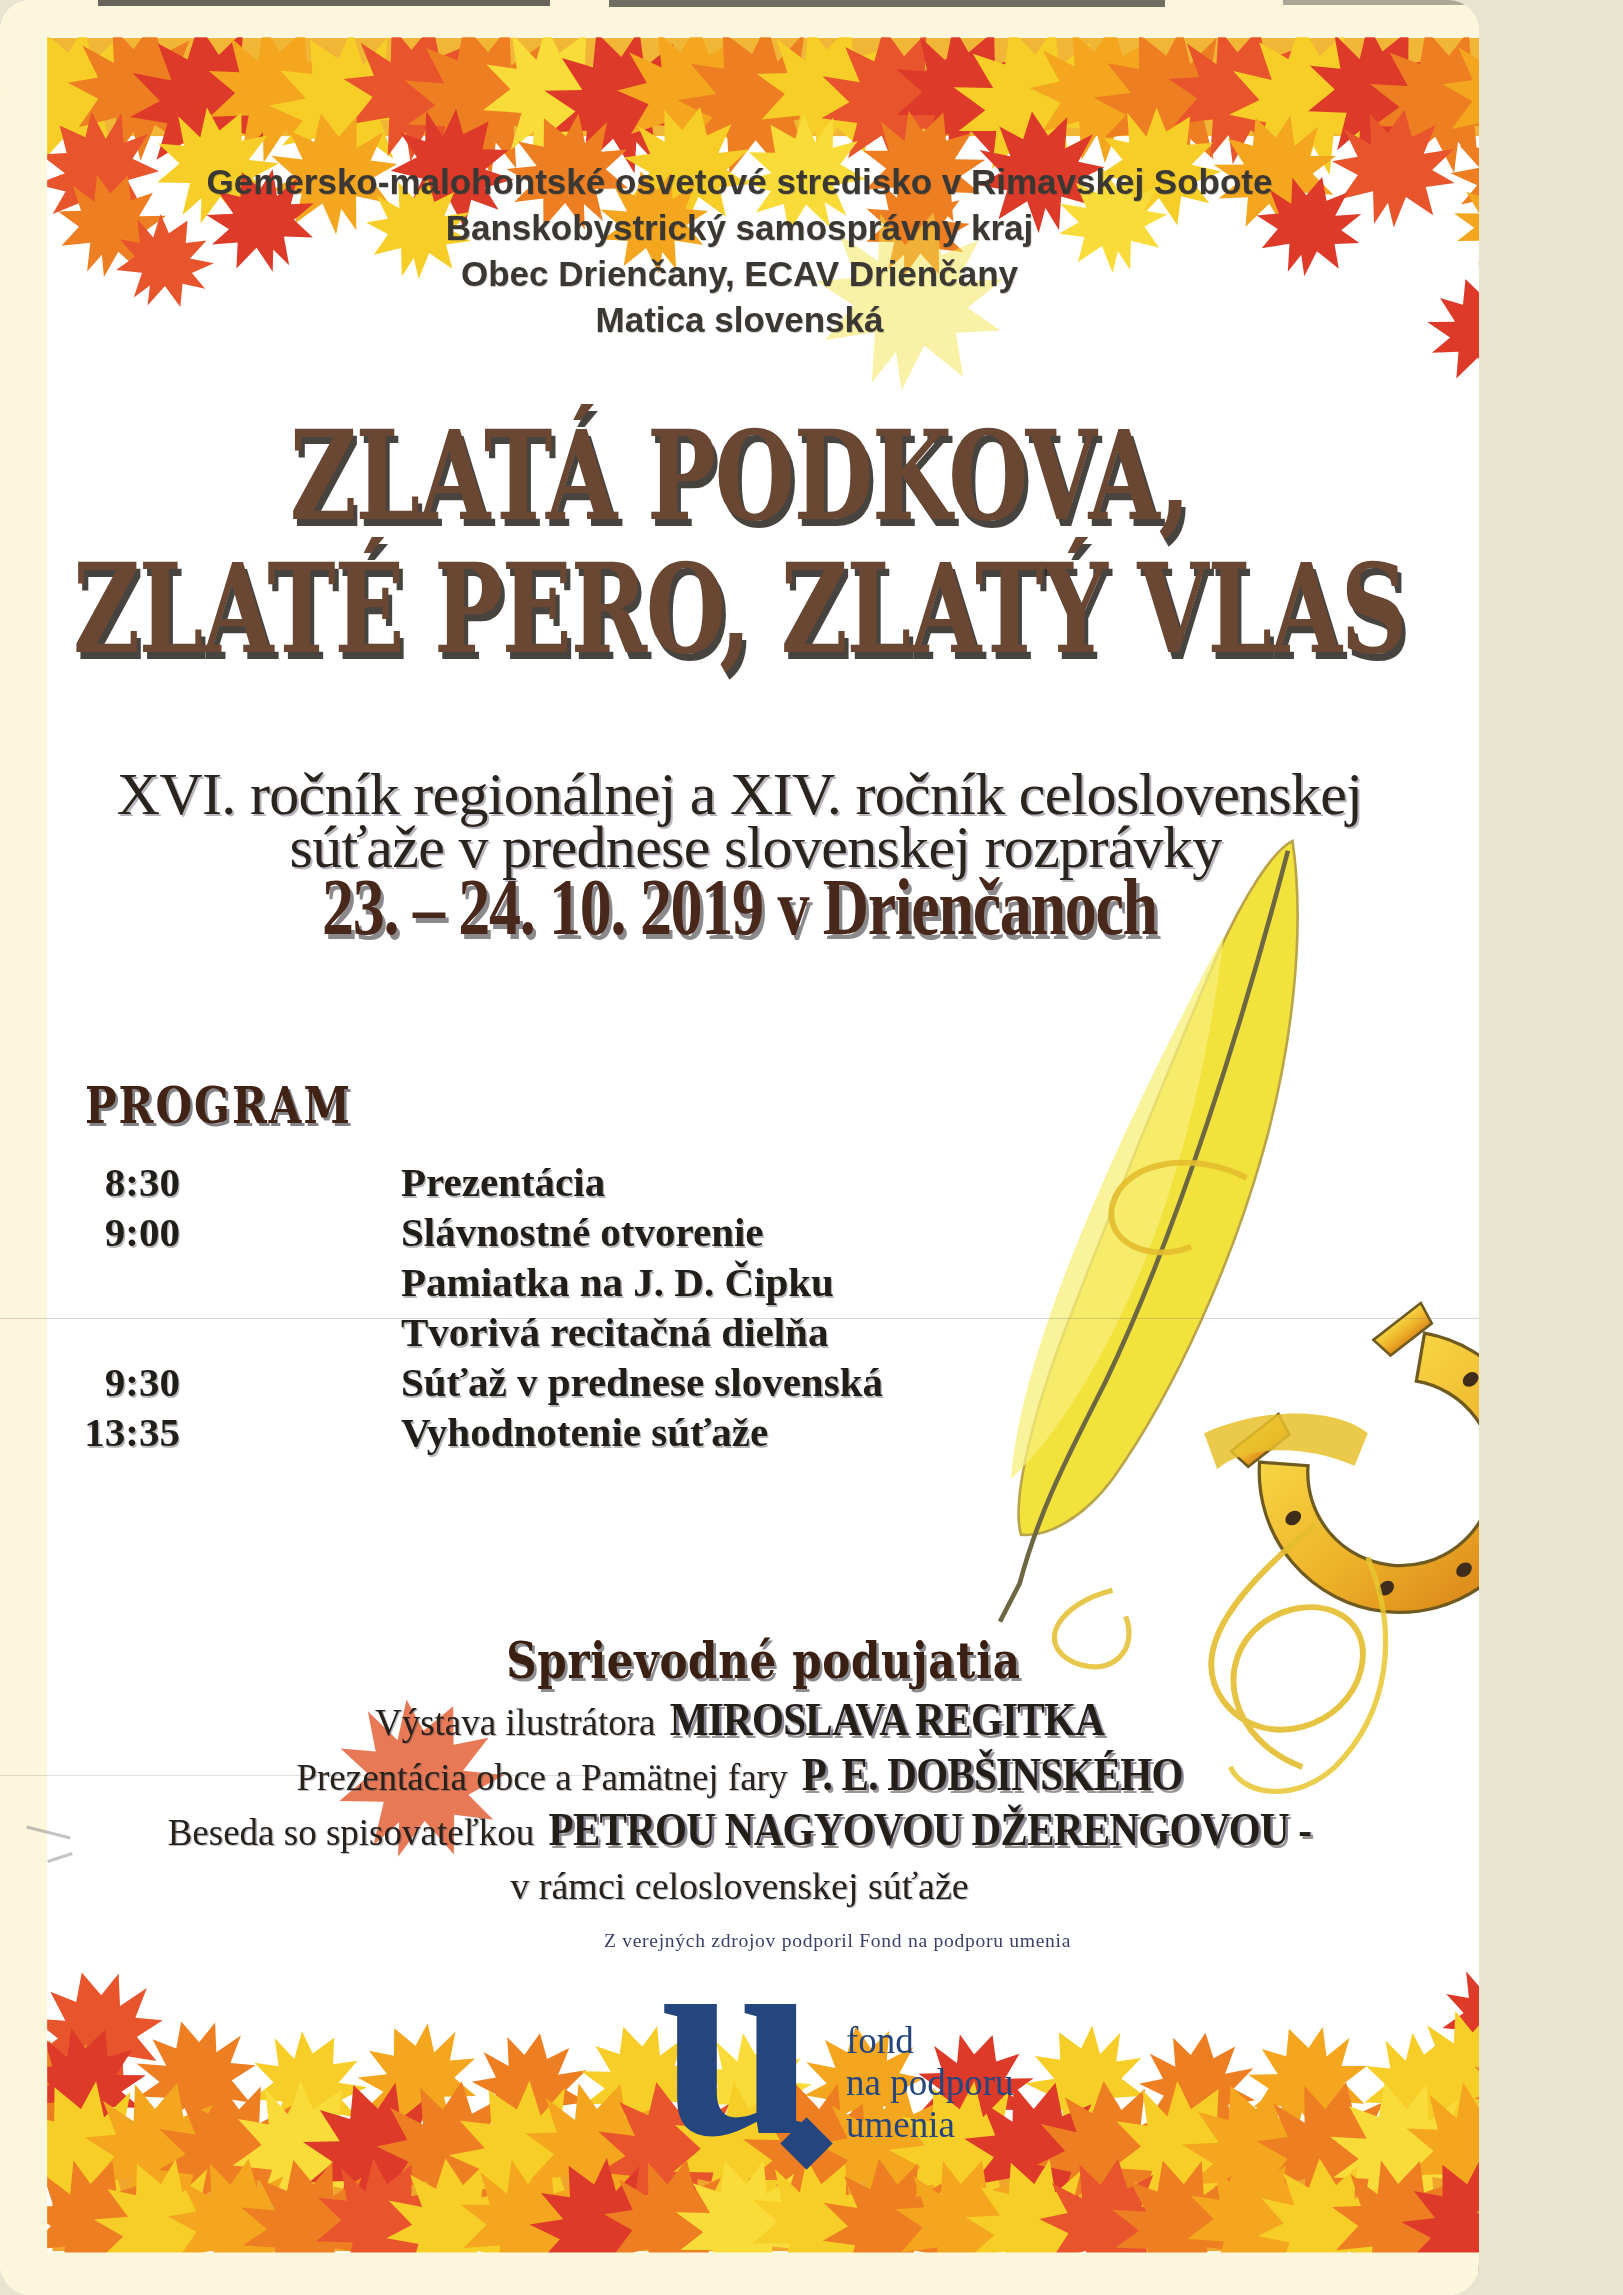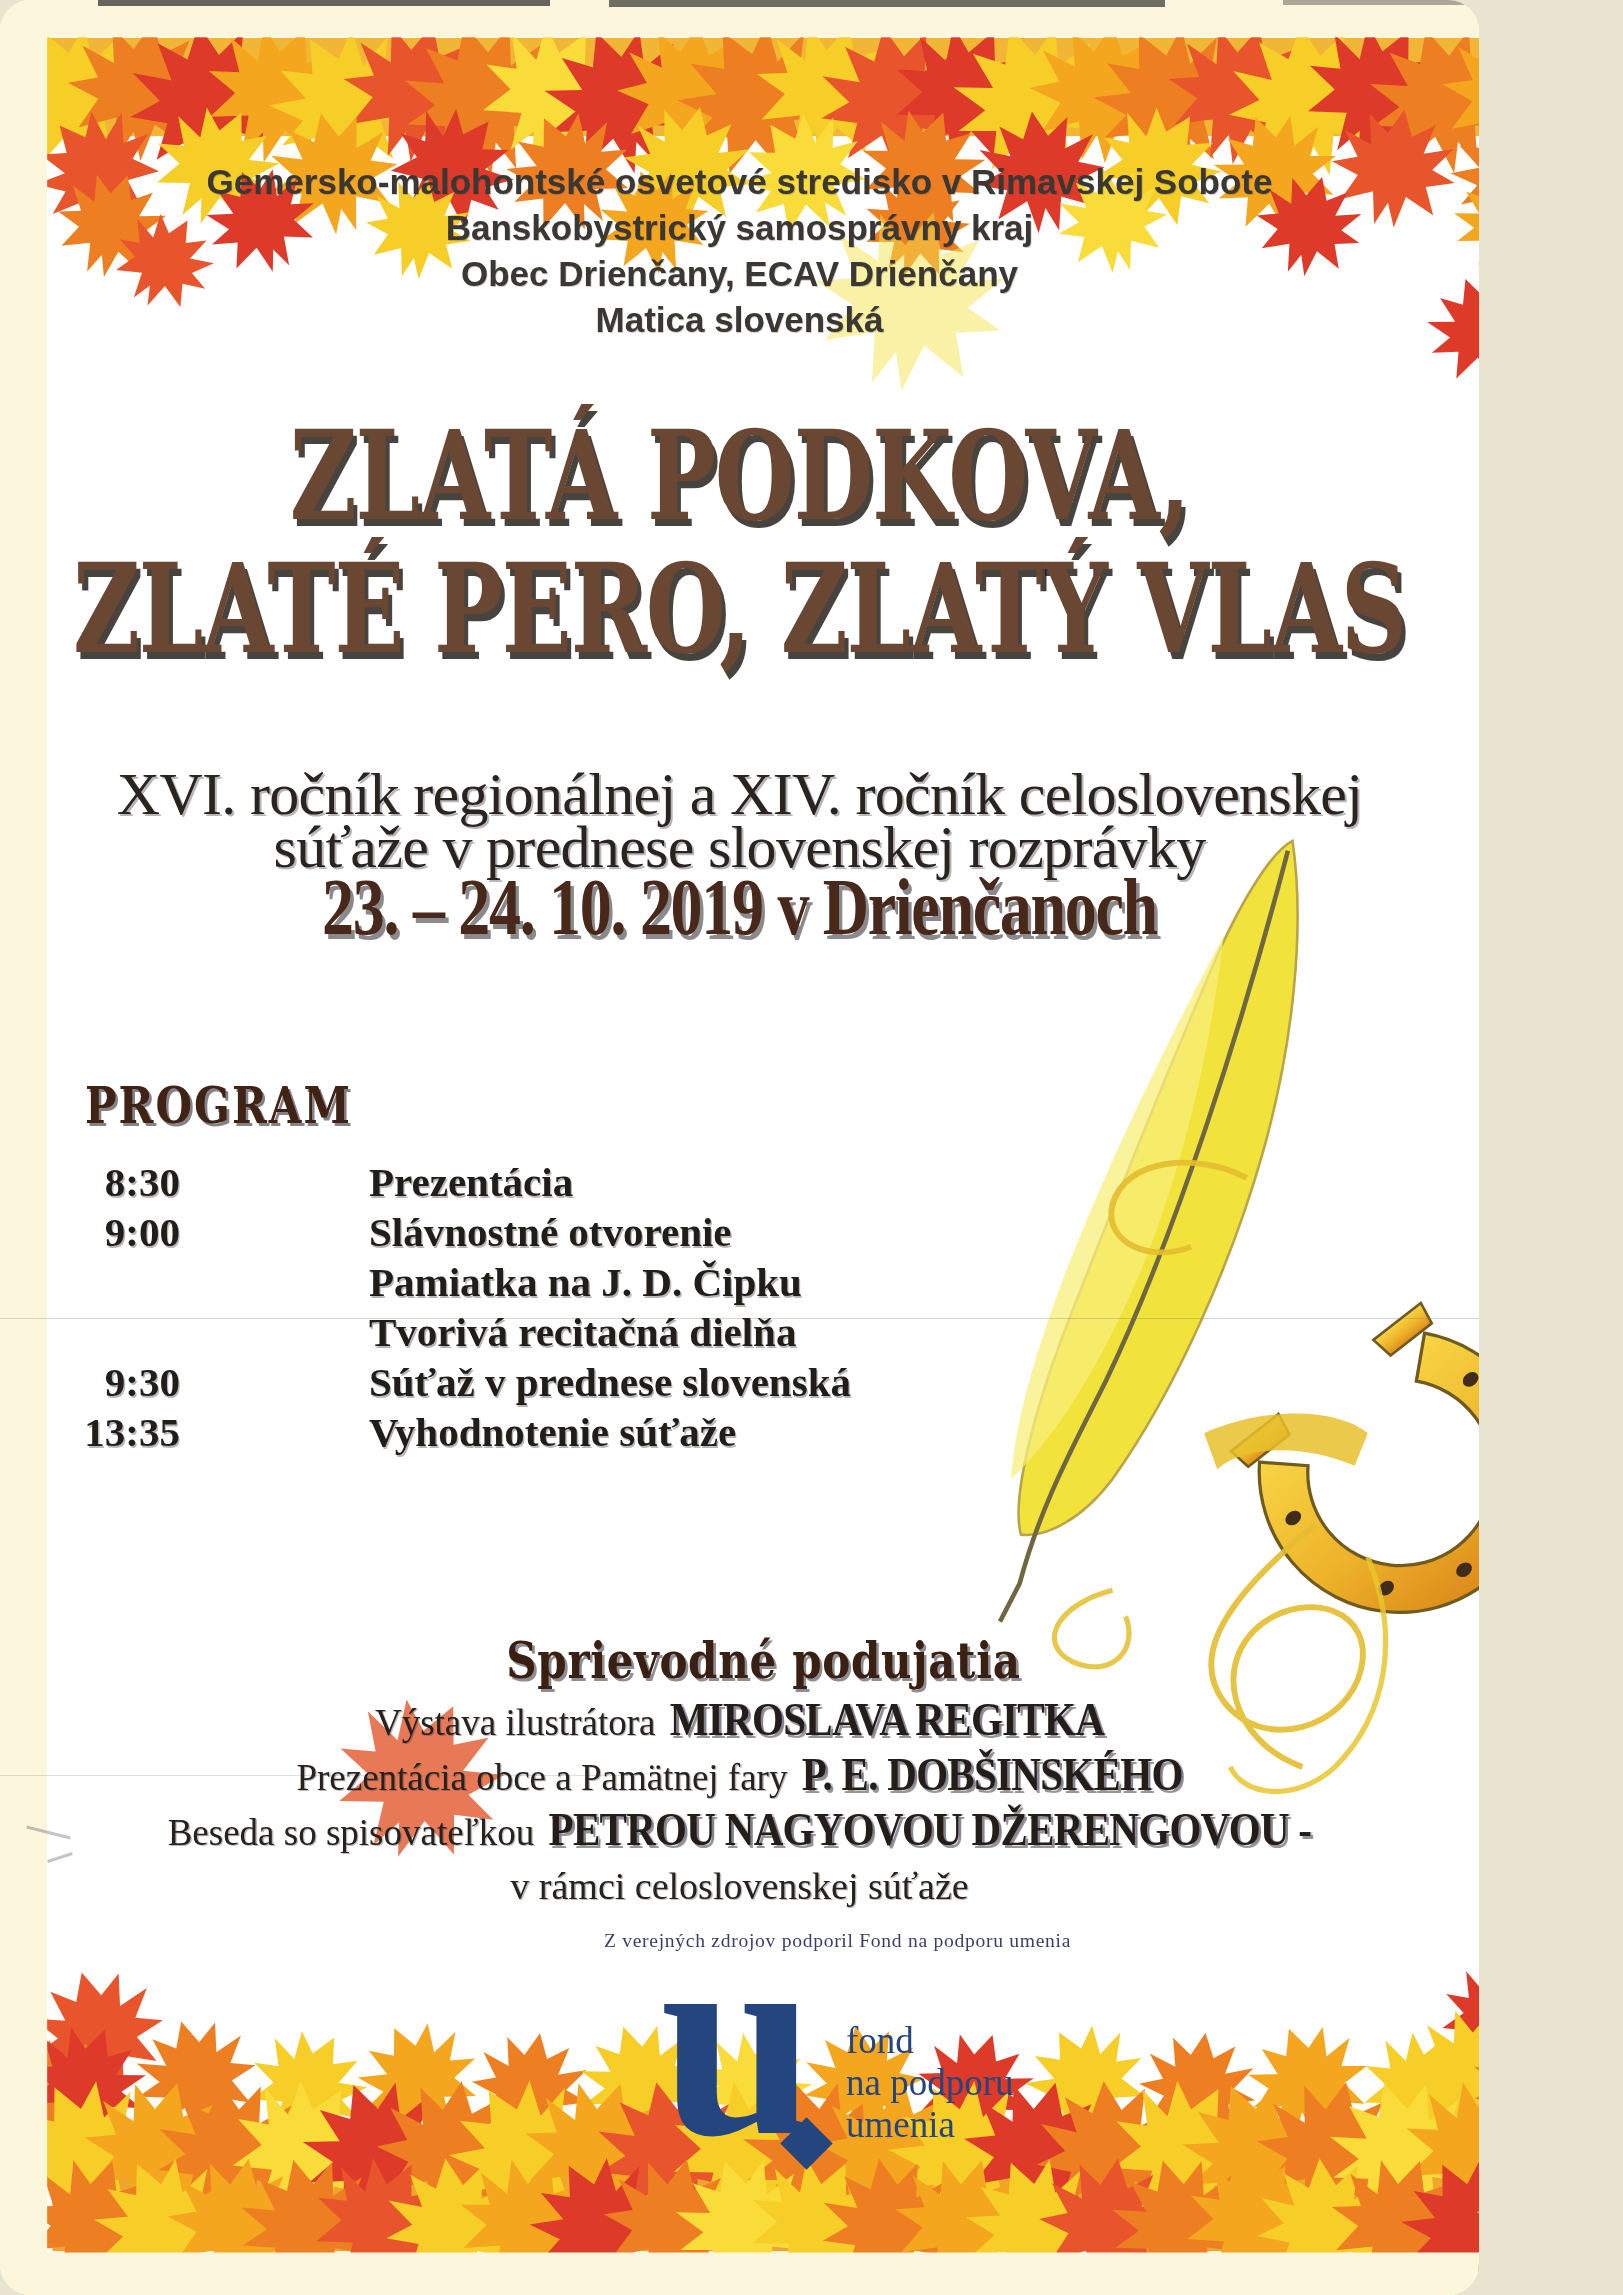--- a/index.html
+++ b/index.html
@@ -10,35 +10,35 @@
   .org-lines{position:absolute;left:0;top:159px;width:100%;z-index:5;text-align:center;
     font-family:"Liberation Sans",sans-serif;font-weight:700;font-size:35px;line-height:46px;
     color:#3b3833;text-shadow:0.7px 1.3px 0 rgba(60,55,50,0.25);}
   .title-line{font-family:"DejaVu Serif",serif;font-weight:700;color:#6a4732;
     font-size:92px;letter-spacing:-1.3px;line-height:1;}
   .title-line .sc{display:inline-block;transform:scaleY(1.35);transform-origin:50% 0;
     text-shadow:3.9px 5.2px 0 rgba(25,20,15,0.8);}
   #title1{top:414px;} #title2{top:547px;}
   .subtitle{font-size:60px;color:#2a241e;line-height:1;letter-spacing:-0.7px;
     text-shadow:2px 2px 0 rgba(80,70,90,0.4);}
-  #subtitle1{top:744px;margin-top:20px;} #subtitle2{top:817px;}
+  #subtitle1{top:744px;margin-top:20px;} #subtitle2{top:817px;padding-left:16px;}
   #dateline{top:868px;font-family:Liberation Serif, serif;font-weight:700;font-size:64px;
     color:#48281b;letter-spacing:-1.3px;line-height:1;}
   #dateline .sc{display:inline-block;transform:scaleY(1.25);transform-origin:50% 0;
     text-shadow:3.3px 3.9px 0 rgba(45,40,45,0.55);}
   #progHead{position:absolute;left:85px;top:1081px;z-index:5;font-family:"DejaVu Serif",serif;
     font-weight:700;font-size:42px;letter-spacing:2px;color:#412315;line-height:1;}
   #progHead .sc{display:inline-block;transform:scaleY(1.2);transform-origin:0 0;
     text-shadow:2.6px 2.6px 0 rgba(30,28,35,0.55);}
   .prog-table{position:absolute;left:82px;top:1157px;z-index:5;}
   .prog-row{display:grid;grid-template-columns:98px auto;column-gap:189px;height:50px;
     font-size:41px;font-weight:700;color:#211d18;line-height:50px;
     text-shadow:1.3px 2px 0 rgba(50,45,55,0.35);}
   .prog-time{text-align:right;}
-  .prog-act{white-space:nowrap;}
+  .prog-act{white-space:nowrap;margin-left:32px;}
   #sideHead{top:1636px;font-family:"DejaVu Serif",serif;font-weight:700;font-size:42px;
     color:#3a2013;line-height:1;letter-spacing:0.7px;padding-left:24px;}
   #sideHead .sc{display:inline-block;transform:scaleY(1.2);transform-origin:50% 0;
     text-shadow:2.6px 2.6px 0 rgba(30,28,35,0.5);}
   .event-line{position:absolute;left:0;width:100%;z-index:5;display:flex;
     justify-content:center;align-items:baseline;gap:14.4px;white-space:nowrap;}
   .event-prefix{font-size:37px;color:#27221c;text-shadow:1.3px 1.3px 0 rgba(60,55,70,0.35);}
   .event-name{font-family:"Liberation Serif",serif;font-weight:700;font-size:41px;color:#241e18;
     display:inline-block;transform:scaleY(1.14);transform-origin:50% 80%;letter-spacing:-0.7px;
     text-shadow:2px 0 0 rgba(90,80,140,0.3),2.6px 2.6px 0 rgba(25,22,20,0.45);}

